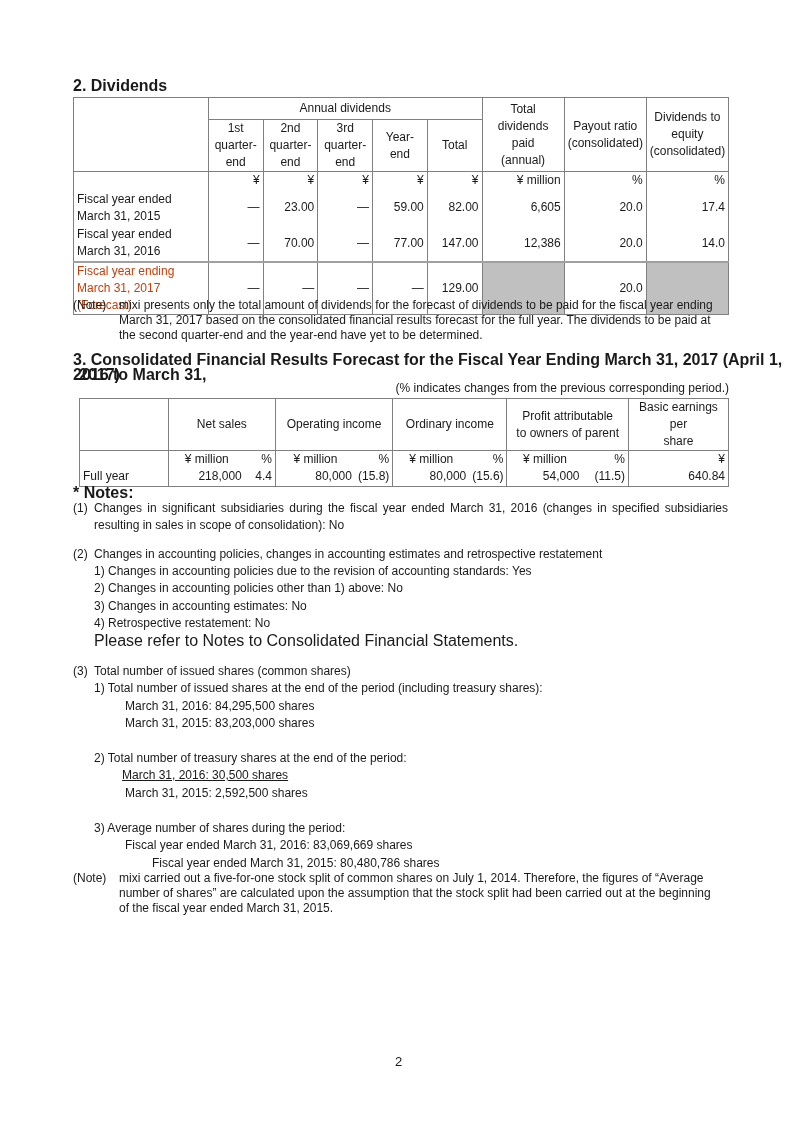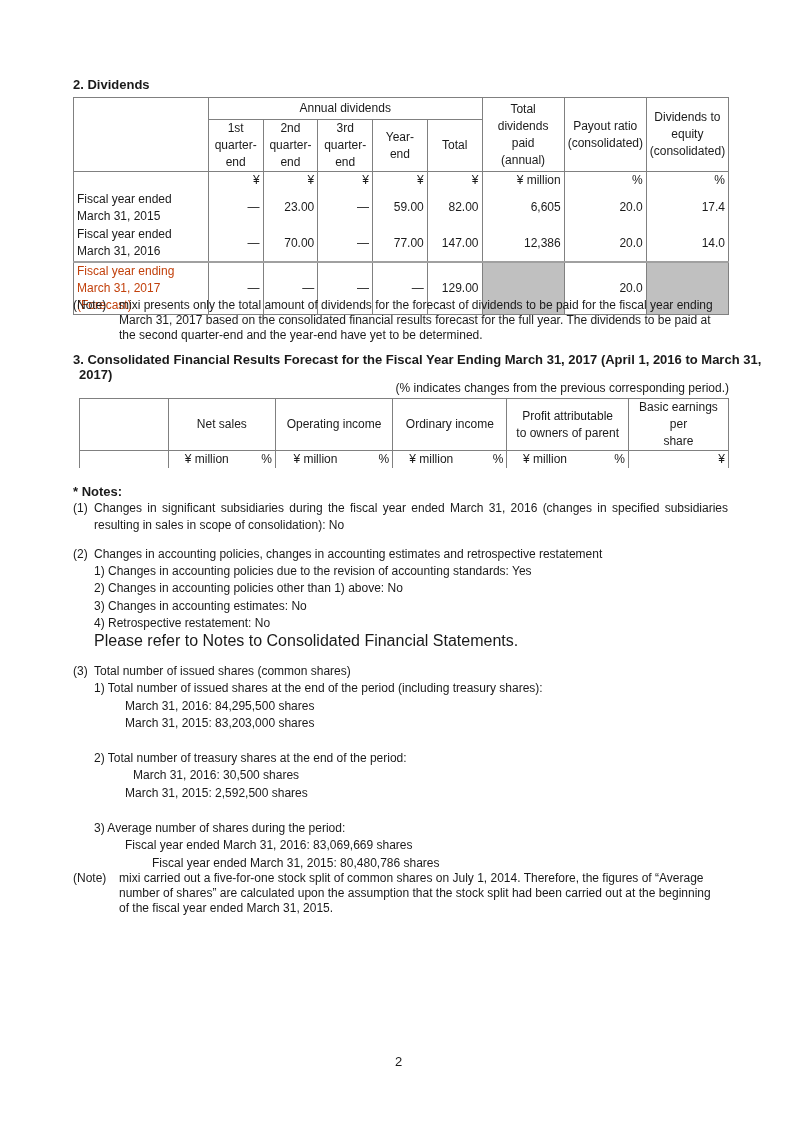--- a/index.html
+++ b/index.html
@@ -1,19 +1,19 @@
 <!DOCTYPE html>
 <html><head>
 <meta charset="utf-8">
 <style>
   html, body { margin:0; padding:0; background:#fff; }
   body { width:800px; height:1131px; position:relative; overflow:hidden;
          font-family:"Liberation Sans", sans-serif; color:#1a1a1a; font-size:12px; }
   .abs { position:absolute; }
-  .h2 { font-weight:bold; font-size:13px; }
+  .h2 { font-weight:bold; font-size:16px; }
   table { border-collapse:collapse; position:absolute; table-layout:fixed; }
   td { border:1px solid #808080; padding:0 3px; font-size:12px; line-height:17px; vertical-align:middle; }
   .c { text-align:center; }
   .r { text-align:right; }
   .l { text-align:left; }
   .shade { background:#c0c0c0; }
   .nob-t { border-top:none; }
   .nob-b { border-bottom:none; }
   .nob-l { border-left:none; }
   .nob-r { border-right:none; }
@@ -137,20 +137,32 @@
     <td class="c nob-b nob-r">¥ million</td>
     <td class="r nob-b nob-l">%</td>
     <td class="c nob-b nob-r">¥ million</td>
     <td class="r nob-b nob-l">%</td>
     <td class="c nob-b nob-r">¥ million</td>
     <td class="r nob-b nob-l">%</td>
     <td class="c nob-b nob-r">¥ million</td>
     <td class="r nob-b nob-l">%</td>
     <td class="r nob-b">¥</td>
   </tr>
+  <tr style="height:18px">
+    <td class="l nob-t">Full year</td>
+    <td class="r nob-t nob-r">218,000</td>
+    <td class="r nob-t nob-l">4.4</td>
+    <td class="r nob-t nob-r">80,000</td>
+    <td class="r nob-t nob-l">(15.8)</td>
+    <td class="r nob-t nob-r">80,000</td>
+    <td class="r nob-t nob-l">(15.6)</td>
+    <td class="r nob-t nob-r">54,000</td>
+    <td class="r nob-t nob-l">(11.5)</td>
+    <td class="r nob-t">640.84</td>
+  </tr>
 </tbody>
   </table>
 
 <div class="abs h2" style="left:73px;top:484px;">* Notes:</div>
 
 <div class="para" style="left:73px;top:500px;">(1)</div>
 <div class="para" style="left:94px;top:500px;width:634px;text-align:justify;text-align-last:justify;">Changes in significant subsidiaries during the fiscal year ended March 31, 2016 (changes in specified subsidiaries</div>
 <div class="para" style="left:94px;top:517px;">resulting in sales in scope of consolidation): No</div>
 
 <div class="para" style="left:73px;top:546px;">(2)</div>
@@ -161,21 +173,21 @@
 <div class="para" style="left:94px;top:615px;">4) Retrospective restatement: No</div>
 <div class="para small" style="left:94px;top:632px;">Please refer to Notes to Consolidated Financial Statements.</div>
 
 <div class="para" style="left:73px;top:663px;">(3)</div>
 <div class="para" style="left:94px;top:663px;">Total number of issued shares (common shares)</div>
 <div class="para" style="left:94px;top:680px;">1) Total number of issued shares at the end of the period (including treasury shares):</div>
 <div class="para" style="left:125px;top:698px;">March 31, 2016: 84,295,500 shares</div>
 <div class="para" style="left:125px;top:715px;">March 31, 2015: 83,203,000 shares</div>
 
 <div class="para" style="left:94px;top:750px;">2) Total number of treasury shares at the end of the period:</div>
-<div class="para" style="left:133px;top:767px;">March 31, 2016: 30,500 shares</div>
+<div class="para" style="left:122px;top:767px;text-decoration:underline;">March 31, 2016: 30,500 shares</div>
 <div class="para" style="left:125px;top:785px;">March 31, 2015: 2,592,500 shares</div>
 
 <div class="para" style="left:94px;top:820px;">3) Average number of shares during the period:</div>
 <div class="para" style="left:125px;top:837px;">Fiscal year ended March 31, 2016: 83,069,669 shares</div>
 <div class="para" style="left:125px;top:855px;margin-left:27px;">Fiscal year ended March 31, 2015: 80,480,786 shares</div>
 
 <div class="note-line" style="left:73px;top:871px;">(Note)</div>
 <div class="note-line" style="left:119px;top:871px;">mixi carried out a five-for-one stock split of common shares on July 1, 2014. Therefore, the figures of “Average</div>
 <div class="note-line" style="left:119px;top:886px;">number of shares” are calculated upon the assumption that the stock split had been carried out at the beginning</div>
 <div class="note-line" style="left:119px;top:901px;">of the fiscal year ended March 31, 2015.</div>

